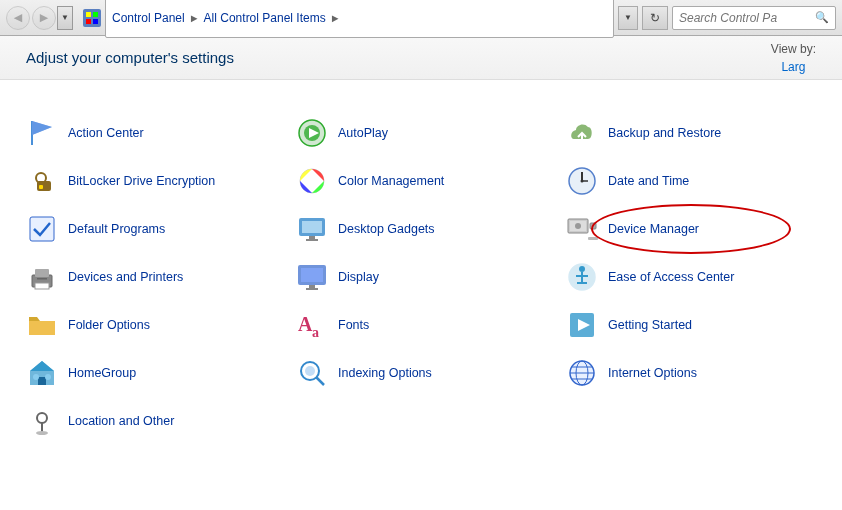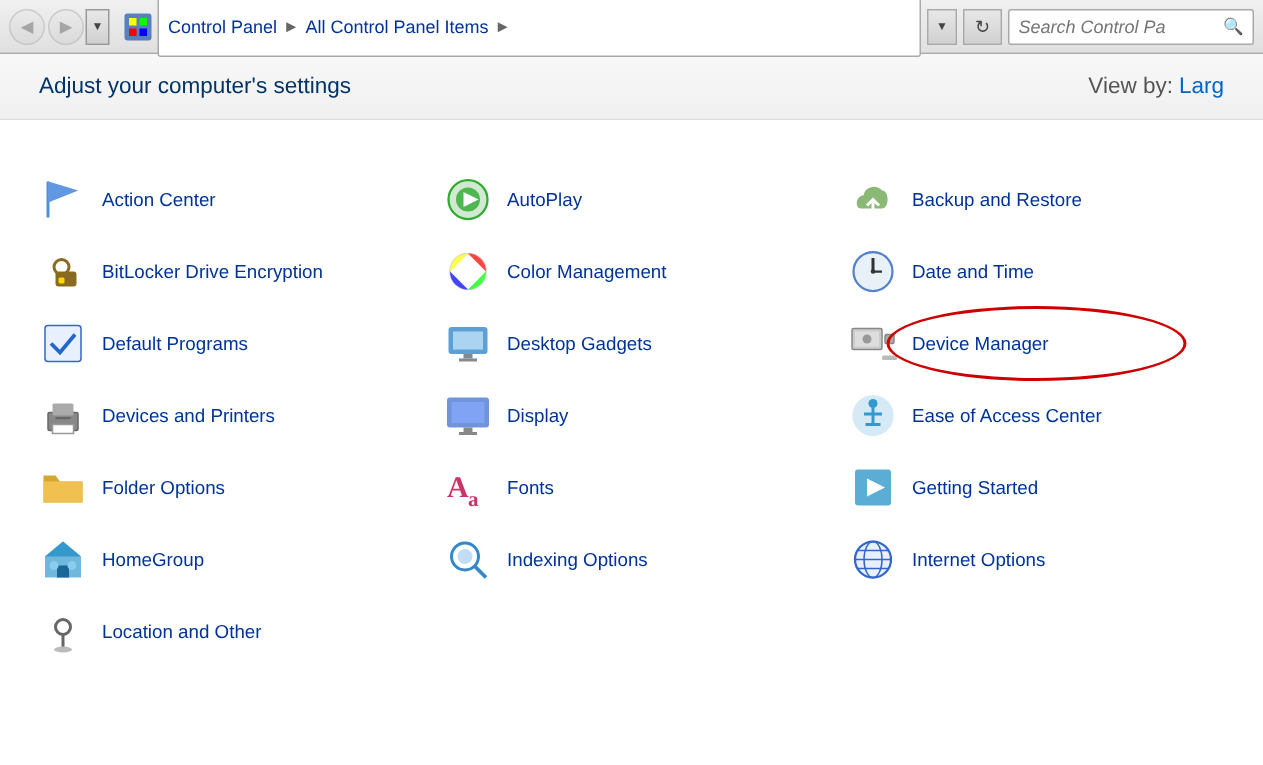--- a/index.html
+++ b/index.html
@@ -125,25 +125,26 @@
       background: linear-gradient(to bottom, #f8f8f8, #f0f0f0);
       border-bottom: 1px solid #ddd;
       height: 44px;
     }
     .page-title {
       font-size: 15px;
       color: #003366;
       font-weight: 400;
     }
     .view-by {
-      font-size: 15px;
+      font-size: 12px;
       color: #555;
       display: flex;
       align-items: center;
       gap: 4px;
+      flex-direction: column;
     }
     .view-by-link {
       color: #0066cc;
       cursor: pointer;
       text-decoration: none;
     }
 
     
     .content-area {
       padding: 10px 16px;

